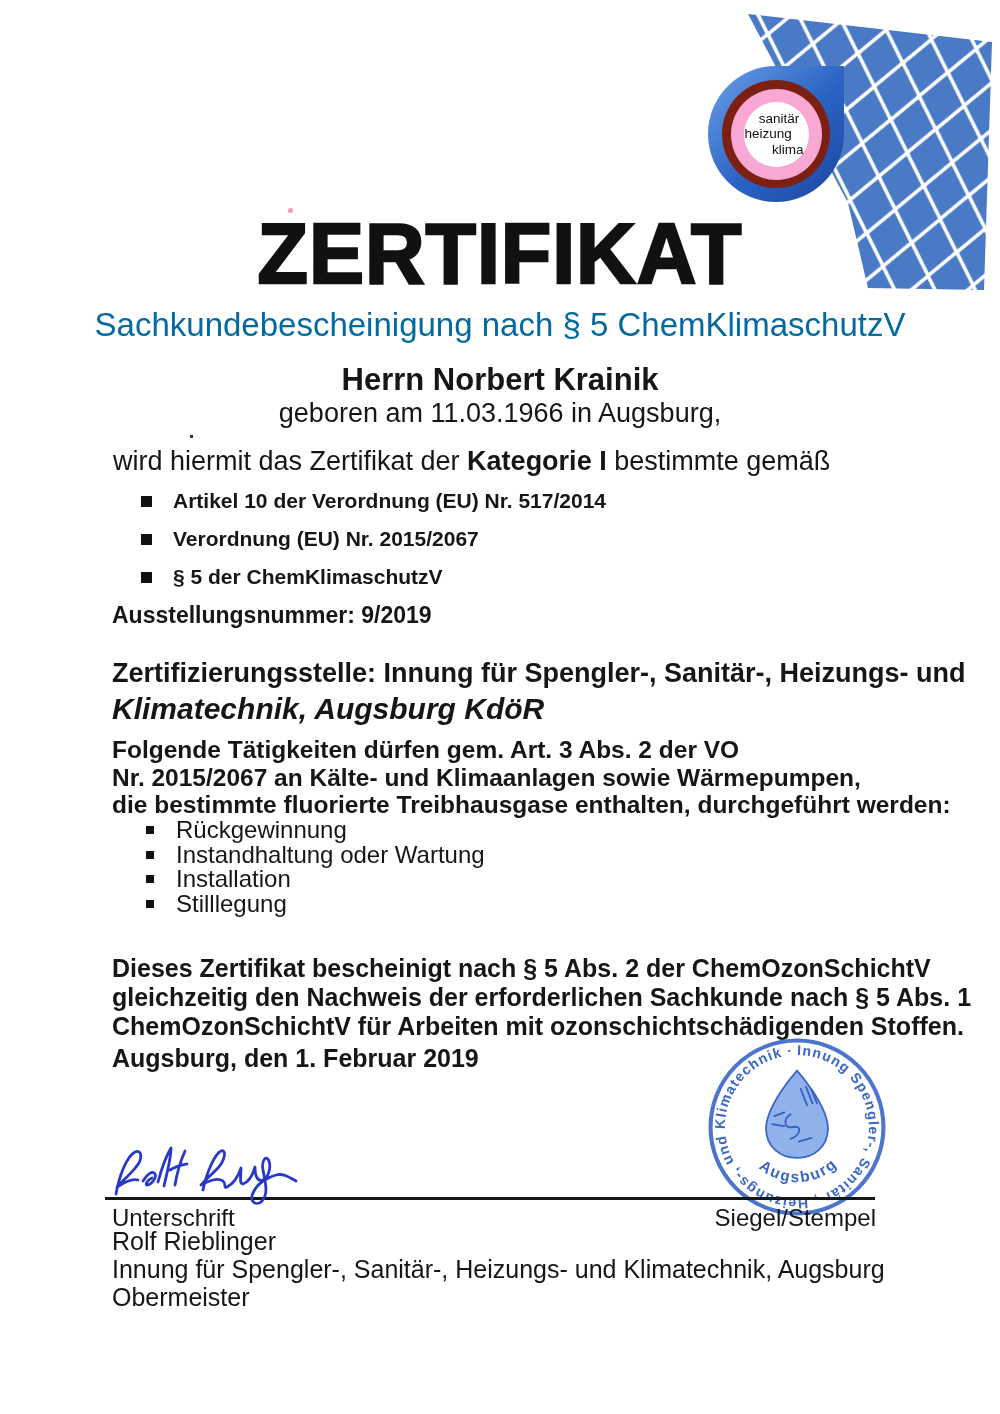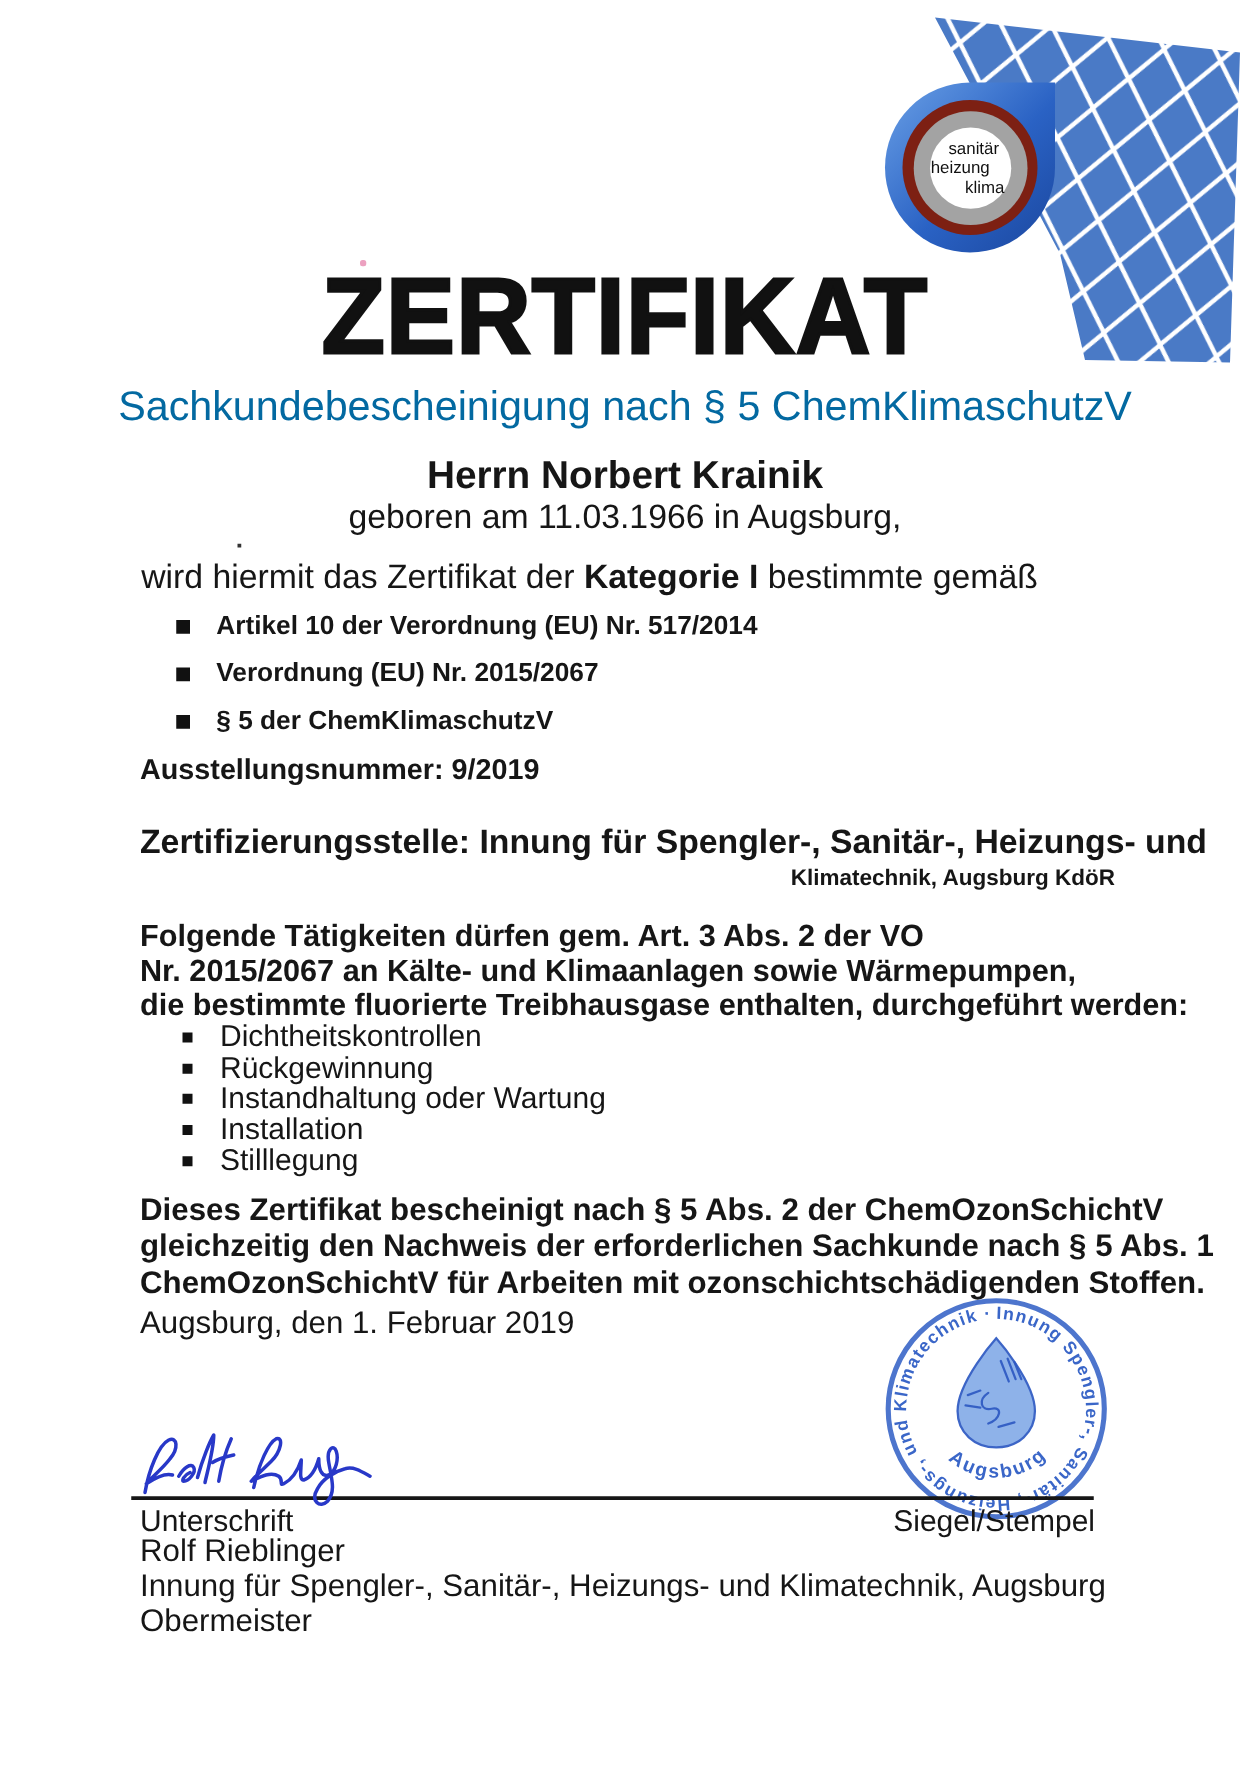--- a/index.html
+++ b/index.html
@@ -15,48 +15,48 @@
   .name{top:362px;font-size:31px;}
   .born{top:398px;font-size:27px;}
   .grant{top:446px;left:113px;font-size:27px;}
 
   .list1{top:482px;left:141px;font-size:21px;font-weight:bold;}
   .list1 .row{display:flex;align-items:center;height:38px;}
   .sq1{width:11px;height:11px;background:#111;margin-right:21px;flex:0 0 auto;}
 
   .issue{top:602px;left:112px;font-size:23px;font-weight:bold;}
   .cert1{top:658px;left:112px;font-size:27px;font-weight:bold;}
-  .cert2{top:692px;left:112px;width:780px;text-align:right;font-size:18px;font-weight:bold;}
+  .cert2{top:692px;left:112px;width:780px;text-align:left;font-size:30px;font-weight:bold;font-style:italic;}
 
   .intro{top:736px;left:112px;font-size:24.5px;font-weight:bold;line-height:27.6px;}
   .intro div{white-space:nowrap;}
 
   .list2{top:818px;left:146px;font-size:24px;}
   .list2 .row{display:flex;align-items:center;height:24.6px;}
   .sq2{width:8px;height:8px;background:#111;margin-right:22px;flex:0 0 auto;}
 
   .ozone{top:954px;left:112px;font-size:25px;font-weight:bold;line-height:29px;}
   .ozone div{white-space:nowrap;}
-  .placedate{top:1044px;left:112px;font-size:25px;}
+  .placedate{top:1044px;left:112px;font-size:25px;font-weight:bold;}
 
   .sigline{top:1197px;left:105px;width:770px;height:3px;background:#161616;}
   .unterschrift{top:1204px;left:112px;font-size:24px;}
   .siegellabel{top:1204px;left:700px;width:176px;text-align:right;font-size:24px;}
   .footer{top:1227px;left:112px;font-size:25px;line-height:28px;}
   .footer div{white-space:nowrap;}
 
   
   .diamonds{position:absolute;left:700px;top:0;}
   .logo-drop{position:absolute;left:708px;top:66px;width:136px;height:136px;
              border-radius:50% 0 50% 50%;
              background:linear-gradient(135deg,#6aa0e6 0%,#2a62c4 55%,#1b479f 100%);
              display:flex;align-items:center;justify-content:center;}
   .ring-maroon{width:108px;height:108px;border-radius:50%;background:#7d2013;
                display:flex;align-items:center;justify-content:center;}
-  .ring-yellow{width:91px;height:91px;border-radius:50%;background:#a3a3a3;
+  .ring-yellow{width:91px;height:91px;border-radius:50%;background:#f9a8d4;
                display:flex;align-items:center;justify-content:center;}
   .logo-center{width:65px;height:65px;border-radius:50%;background:#fff;color:#111;
                font-size:13.5px;line-height:1.12;display:flex;flex-direction:column;justify-content:center;}
   .logo-center .l1{text-align:center;padding-left:6px;}
   .logo-center .l2{text-align:left;padding-left:1px;}
   .logo-center .l3{text-align:right;padding-right:5px;}
 
   .seal-svg{position:absolute;left:706px;top:1036px;}
   .sig-svg{position:absolute;left:106px;top:1136px;z-index:2;}
   .speck{position:absolute;left:288px;top:208px;width:5px;height:5px;background:#e78ab0;border-radius:2px;opacity:.8;}
@@ -122,24 +122,20 @@
   <div class="abs cert1">Zertifizierungsstelle: Innung für Spengler-, Sanitär-, Heizungs- und</div>
   <div class="abs cert2">Klimatechnik, Augsburg KdöR</div>
 
   <div class="abs intro">
     <div>Folgende Tätigkeiten dürfen gem. Art. 3 Abs. 2 der VO</div>
     <div>Nr. 2015/2067 an Kälte- und Klimaanlagen sowie Wärmepumpen,</div>
     <div>die bestimmte fluorierte Treibhausgase enthalten, durchgeführt werden:</div>
   </div>
 
   <div class="abs list2">
-    <div class="row">
-      <span class="sq2"></span>
-      <span>Dichtheitskontrollen</span>
-      </div>
     <div class="row">
       <span class="sq2"></span>
       <span>Rückgewinnung</span>
       </div>
     <div class="row">
       <span class="sq2"></span>
       <span>Instandhaltung oder Wartung</span>
       </div>
     <div class="row">
       <span class="sq2"></span>

